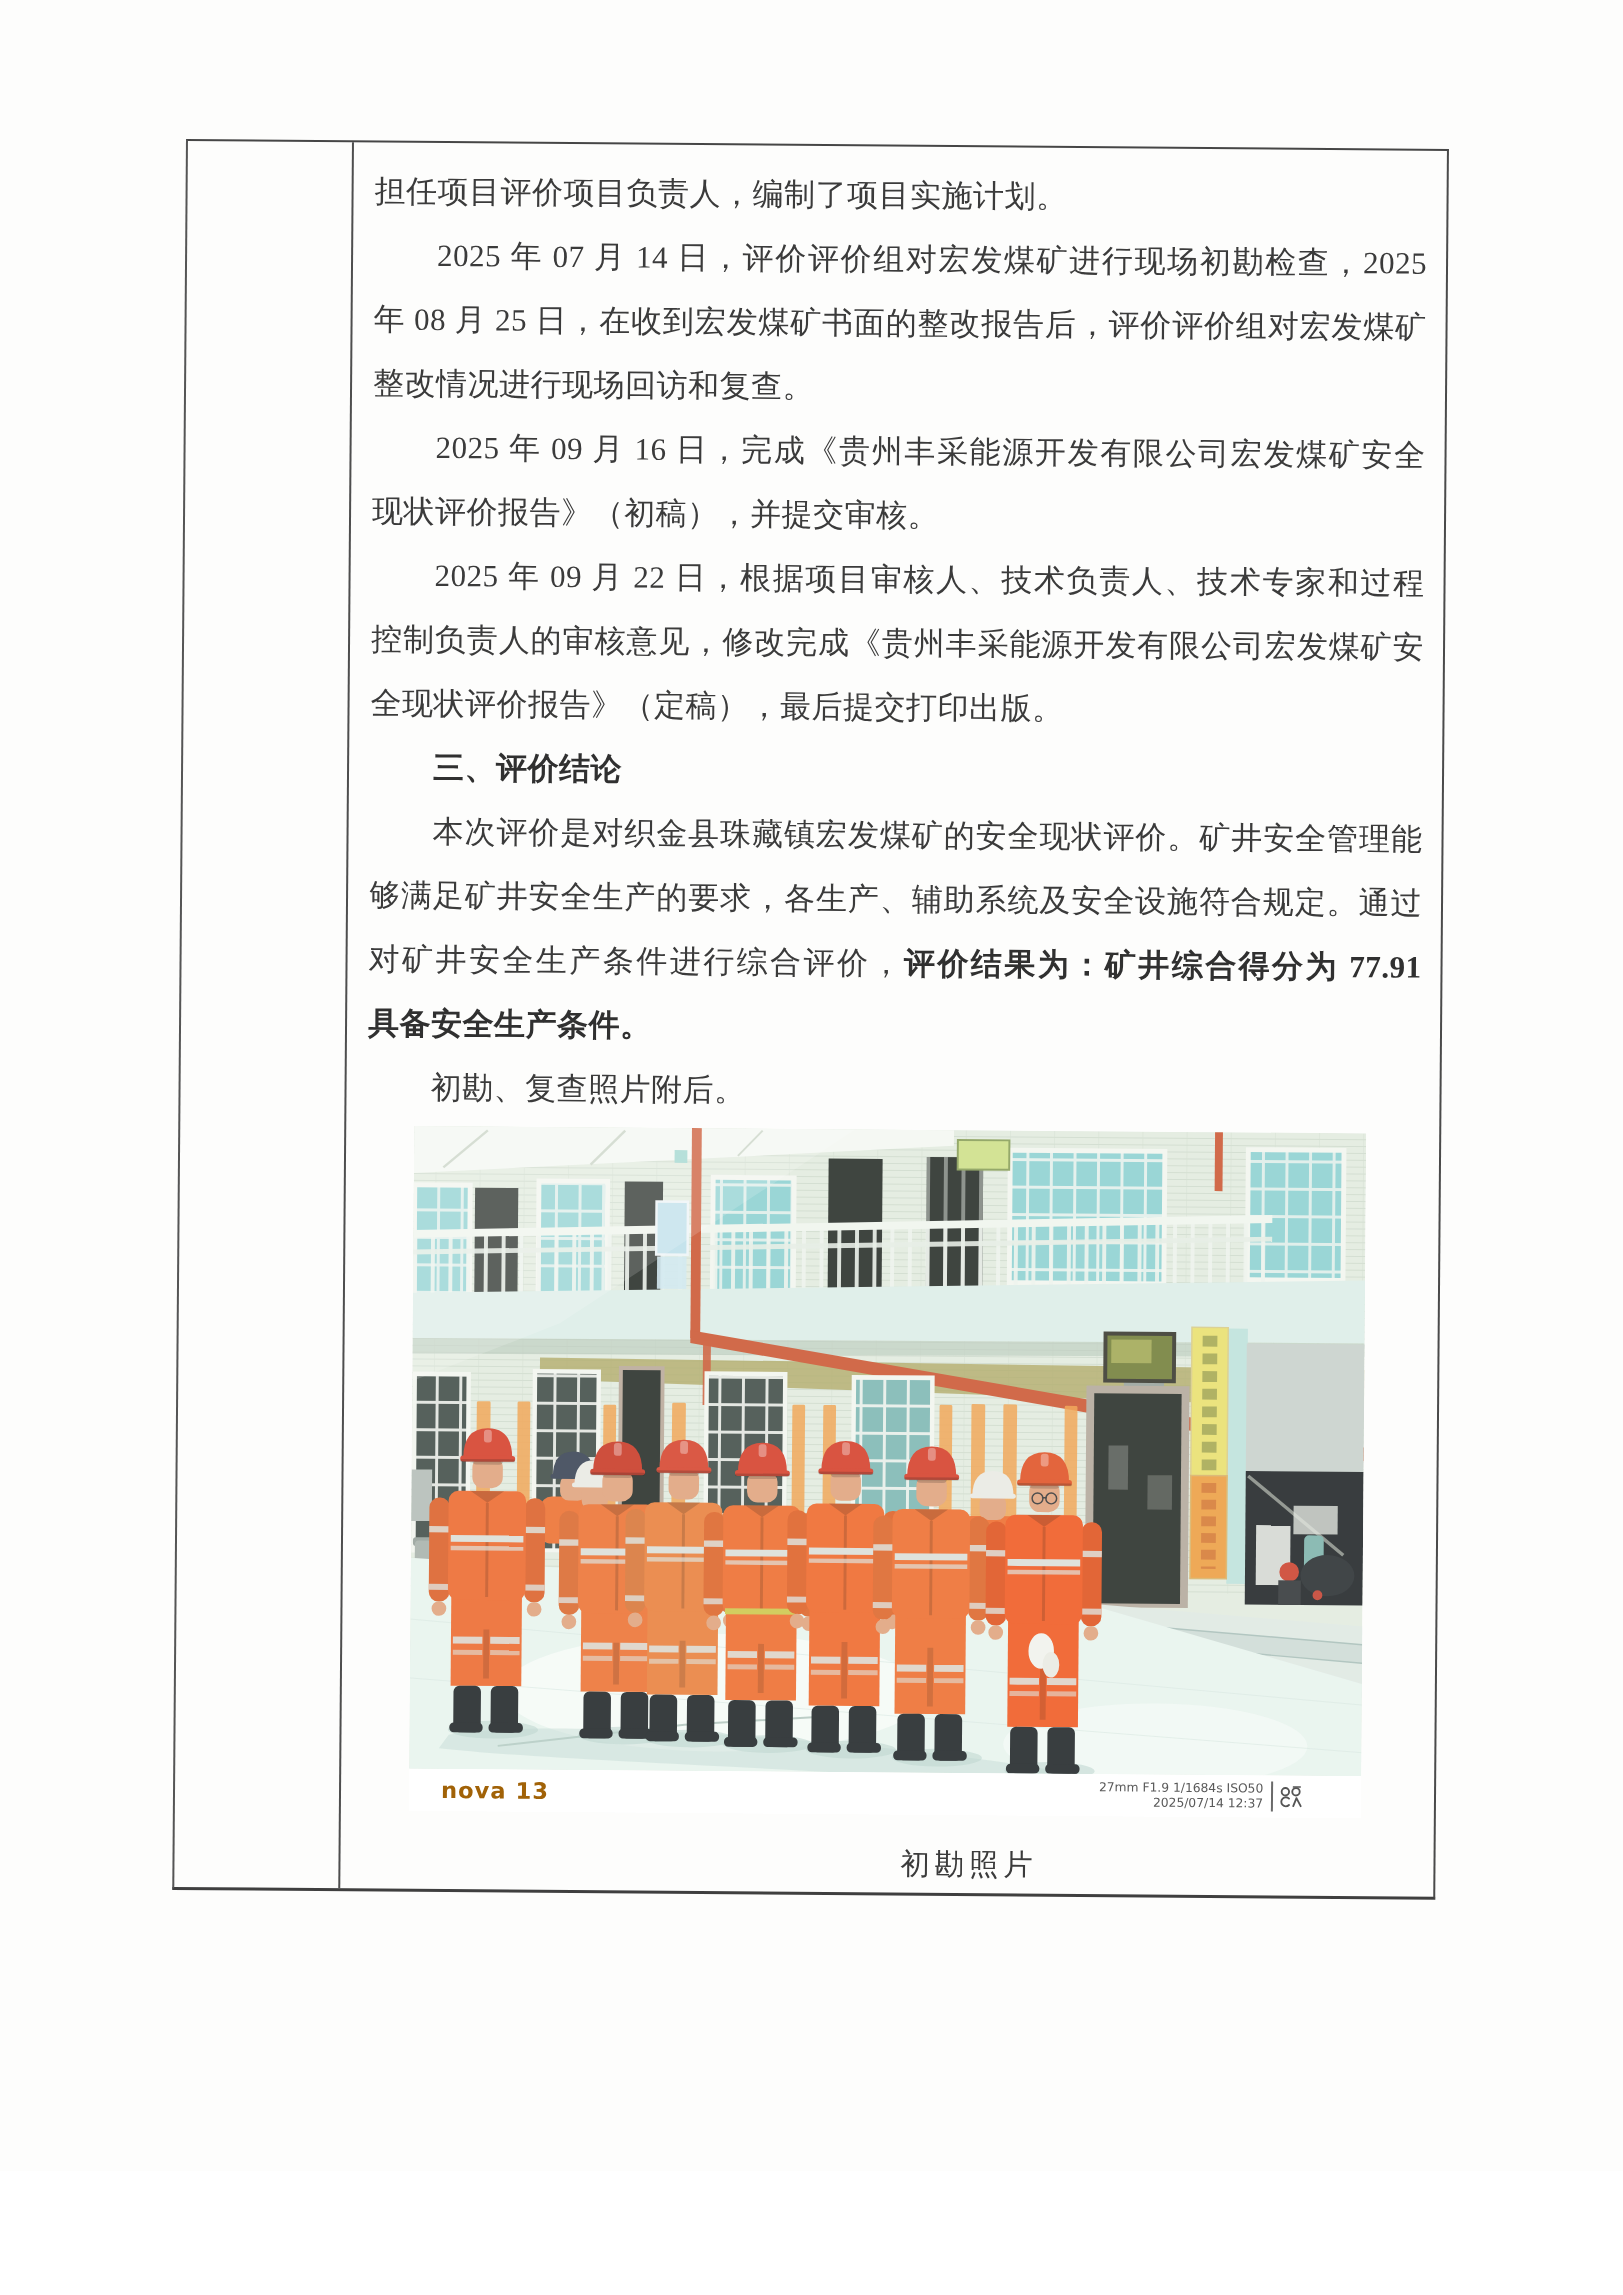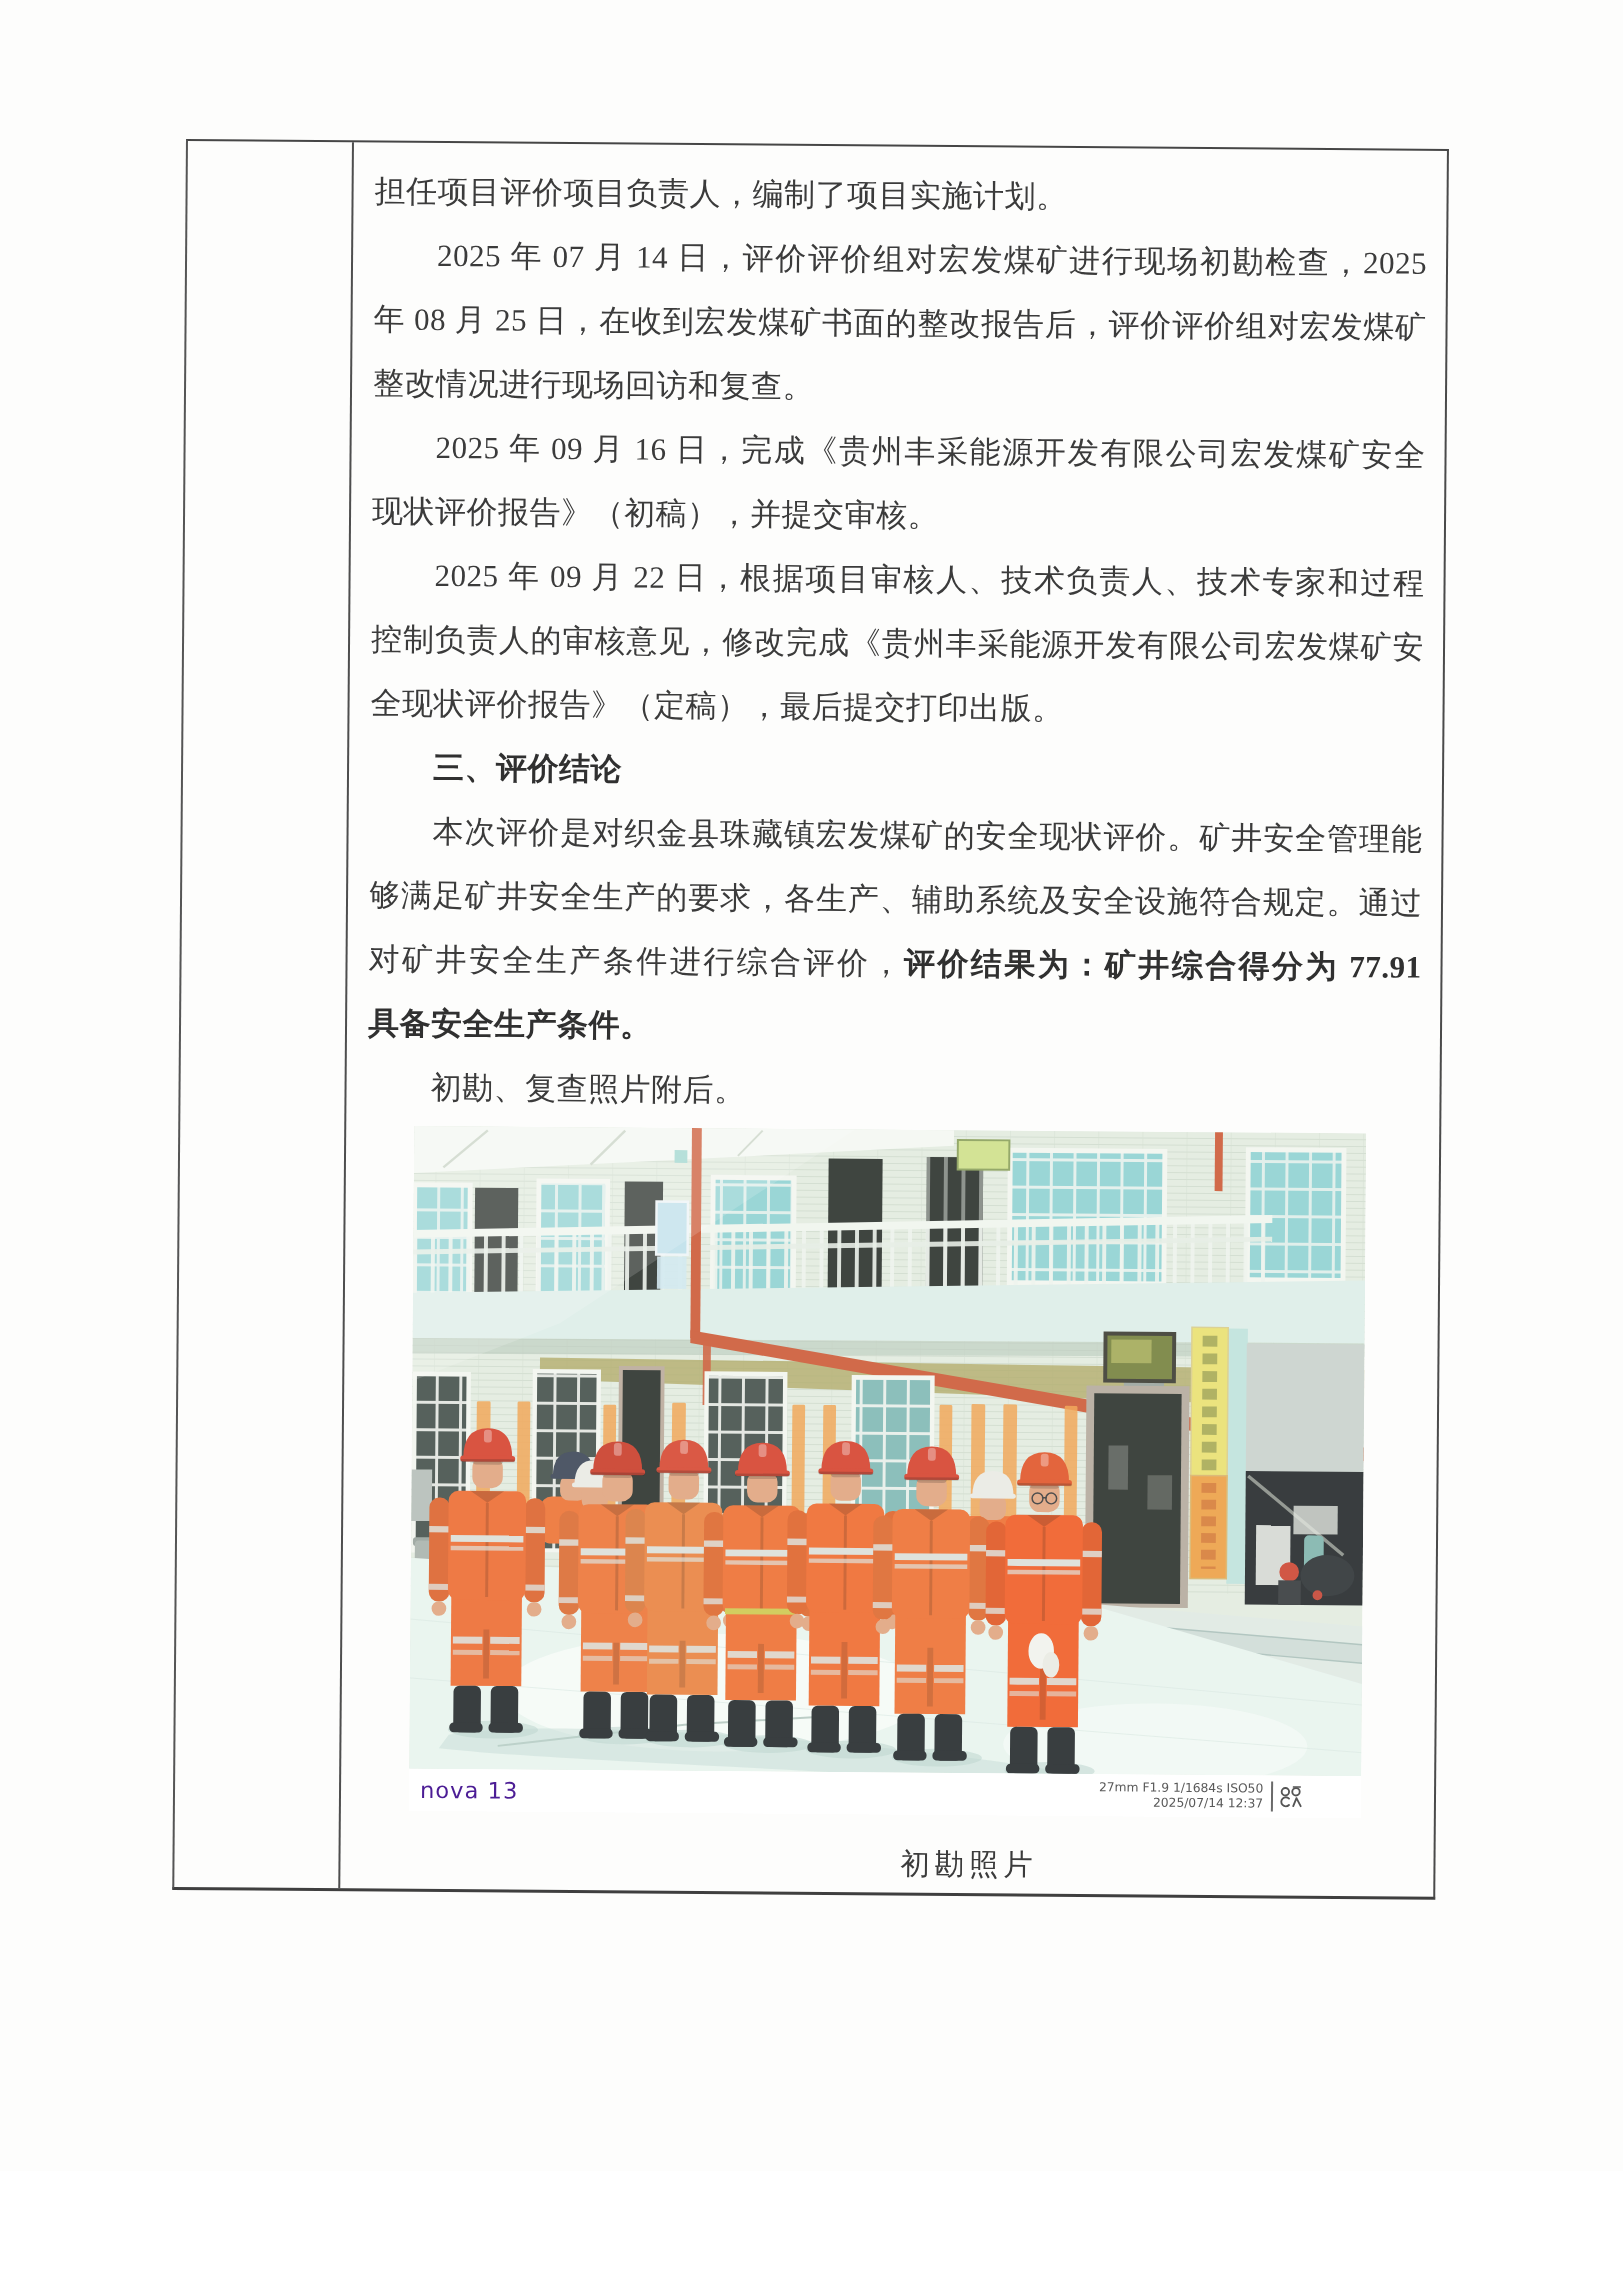--- a/index.html
+++ b/index.html
@@ -19,21 +19,21 @@
   .line.fill{white-space:normal;text-align:justify;text-align-last:justify;text-justify:inter-ideograph;
         overflow:hidden;}
   .line.indent{text-indent:63px;}
   .line b{font-weight:700;color:#303030;}
   
   .photo{position:absolute;left:69px;top:983px;width:952px;height:685px;background:#fff;}
   .photo svg{display:block;}
   .wm-strip{position:absolute;left:0;bottom:0;width:100%;height:42px;background:#fff;
             display:flex;align-items:center;justify-content:space-between;
             font-family:"DejaVu Sans","Liberation Sans",sans-serif;}
-  .wm-device{margin-left:11px;font-size:22.6px;font-weight:400;letter-spacing:1px;color:#4c1d95;}
+  .wm-device{margin-left:32px;font-size:22.6px;font-weight:700;letter-spacing:1px;color:#a16207;}
   .wm-right{display:flex;align-items:center;margin-right:56px;}
   .wm-info{text-align:right;color:#5a5a5a;font-size:12.3px;line-height:15px;font-weight:500;}
   .wm-bar{width:1.5px;height:30px;background:#6a6a6a;margin:0 6.9px 0 7.9px;}
   .caption{position:absolute;left:165px;right:0;top:1698px;text-align:center;
            font-size:29.4px;letter-spacing:4.9px;color:#3b3b3b;}
   
   .facade{fill:var(--facade);}
   .eave{fill:var(--eave);}
   .teal{fill:var(--window-teal);stroke:var(--frame-white);stroke-width:10;}
   .darkwin{fill:var(--window-dark);stroke:var(--frame-white);stroke-width:9;}

